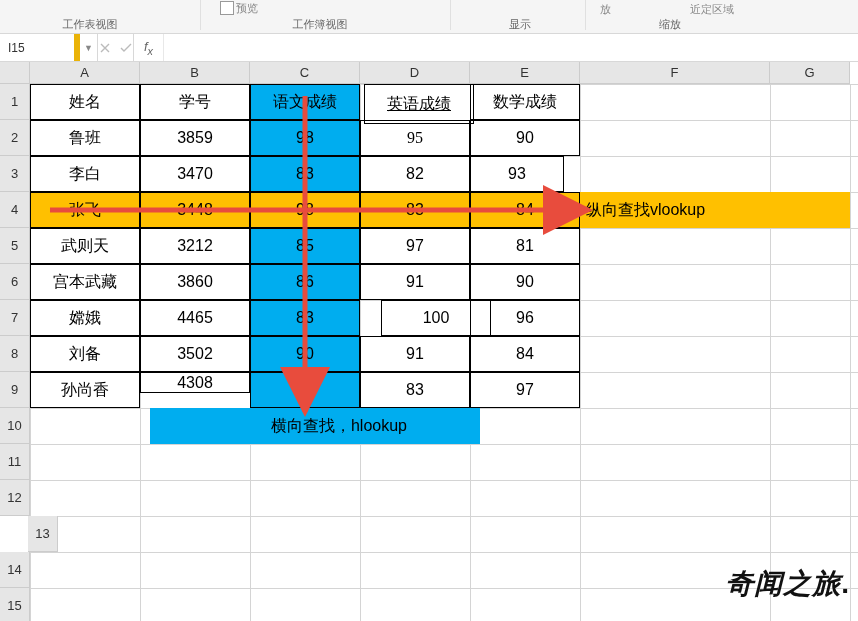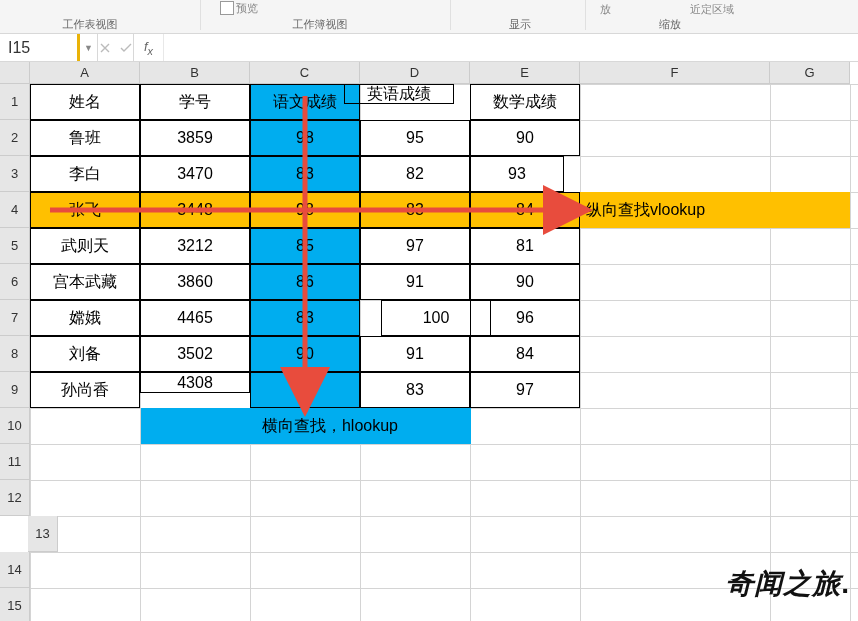--- a/index.html
+++ b/index.html
@@ -61,25 +61,25 @@
 
 .formula-bar {
   height: 28px;
   background: #fff;
   border-bottom: 1px solid #d8d8d8;
   display: flex;
   align-items: stretch;
 }
 .name-box {
   width: 80px;
-  border-right: 3px solid #eab308;
+  border-right: 6px solid #eab308;
   display: flex;
   align-items: center;
   padding: 0 8px;
-  font-size: 16px;
+  font-size: 12px;
   color: #333;
 }
 .name-box-dd {
   width: 18px;
   border-right: 1px solid #d8d8d8;
   display: flex;
   align-items: center;
   justify-content: center;
   color: #888;
   font-size: 9px;
@@ -330,26 +330,26 @@
       <div class="gridline-h" style="top: 288px;"></div>
       <div class="gridline-h" style="top: 324px;"></div>
       <div class="gridline-h" style="top: 360px;"></div>
       <div class="gridline-h" style="top: 396px;"></div>
       <div class="gridline-h" style="top: 432px;"></div>
       <div class="gridline-h" style="top: 468px;"></div>
       <div class="gridline-h" style="top: 504px;"></div>
       <div class="cell bordered" style="left: 0px; top: 0px; width: 110px; height: 36px;">姓名</div>
       <div class="cell bordered" style="left: 110px; top: 0px; width: 110px; height: 36px;">学号</div>
       <div class="cell bordered hl-blue" style="left: 220px; top: 0px; width: 110px; height: 36px;">语文成绩</div>
-      <div class="cell bordered" style="left: 314px; top: 0px; width: 110px; height: 20px;">英语成绩</div>
+      <div class="cell bordered" style="left: 334px; top: 0px; width: 110px; height: 40px; text-decoration: underline;">英语成绩</div>
       <div class="cell bordered" style="left: 440px; top: 0px; width: 110px; height: 36px;">数学成绩</div>
       <div class="cell bordered" style="left: 0px; top: 36px; width: 110px; height: 36px;">鲁班</div>
       <div class="cell bordered" style="left: 110px; top: 36px; width: 110px; height: 36px;">3859</div>
       <div class="cell bordered hl-blue" style="left: 220px; top: 36px; width: 110px; height: 36px;">98</div>
-      <div class="cell bordered" style="left: 330px; top: 36px; width: 110px; height: 36px;">95</div>
+      <div class="cell bordered" style="left: 330px; top: 36px; width: 110px; height: 36px; font-family: Liberation Serif, serif;">95</div>
       <div class="cell bordered" style="left: 440px; top: 36px; width: 110px; height: 36px;">90</div>
       <div class="cell bordered" style="left: 0px; top: 72px; width: 110px; height: 36px;">李白</div>
       <div class="cell bordered" style="left: 110px; top: 72px; width: 110px; height: 36px;">3470</div>
       <div class="cell bordered hl-blue" style="left: 220px; top: 72px; width: 110px; height: 36px;">83</div>
       <div class="cell bordered" style="left: 330px; top: 72px; width: 110px; height: 36px;">82</div>
       <div class="cell bordered" style="left: 440px; top: 72px; width: 94px; height: 36px;">93</div>
       <div class="cell bordered hl-orange" style="left: 0px; top: 108px; width: 110px; height: 36px;">张飞</div>
       <div class="cell bordered hl-orange" style="left: 110px; top: 108px; width: 110px; height: 36px;">3448</div>
       <div class="cell bordered hl-orange" style="left: 220px; top: 108px; width: 110px; height: 36px;">98</div>
       <div class="cell bordered hl-orange" style="left: 330px; top: 108px; width: 110px; height: 36px;">83</div>
@@ -374,21 +374,21 @@
       <div class="cell bordered hl-blue" style="left: 220px; top: 252px; width: 110px; height: 36px;">90</div>
       <div class="cell bordered" style="left: 330px; top: 252px; width: 110px; height: 36px;">91</div>
       <div class="cell bordered" style="left: 440px; top: 252px; width: 110px; height: 36px;">84</div>
       <div class="cell bordered" style="left: 0px; top: 288px; width: 110px; height: 36px;">孙尚香</div>
       <div class="cell bordered" style="left: 110px; top: 288px; width: 110px; height: 21px;">4308</div>
       <div class="cell bordered hl-blue" style="left: 220px; top: 288px; width: 110px; height: 36px;">87</div>
       <div class="cell bordered" style="left: 330px; top: 288px; width: 110px; height: 36px;">83</div>
       <div class="cell bordered" style="left: 440px; top: 288px; width: 110px; height: 36px;">97</div>
       <div class="cell hl-orange" style="left: 550px; top: 108px; width: 190px; height: 36px;"></div>
       <div class="cell hl-orange left-align" style="left: 550px; top: 108px; width: 270px; height: 36px; border-top: none;">纵向查找vlookup</div>
-      <div class="cell hl-blue" style="left: 111px; top: 324px; width: 330px; height: 36px; padding-left: 48px;">横向查找，hlookup</div>
+      <div class="cell hl-blue" style="left: 120px; top: 324px; width: 330px; height: 36px; padding-left: 48px;">横向查找，hlookup</div>
     </div>
 
   <svg class="arrow-overlay" id="arrow-svg" width="820" height="540">
     <defs>
       <marker id="ah" markerWidth="12" markerHeight="12" refX="9" refY="5" orient="auto">
         <path d="M0 0 L10 5 L0 10 Z" fill="#e84c3d"></path>
       </marker>
     </defs>
   <line x1="20" y1="126" x2="558" y2="126" stroke="#e84c3d" stroke-width="5" marker-end="url(#ah)"></line>
       <line x1="275" y1="12" x2="275" y2="328" stroke="#e84c3d" stroke-width="5" marker-end="url(#ah)"></line>

